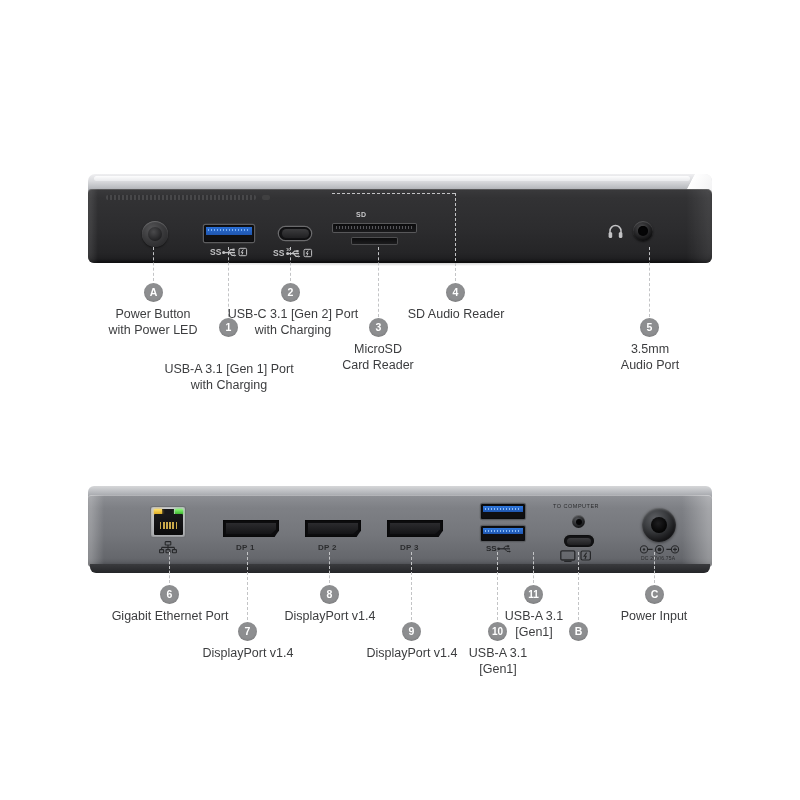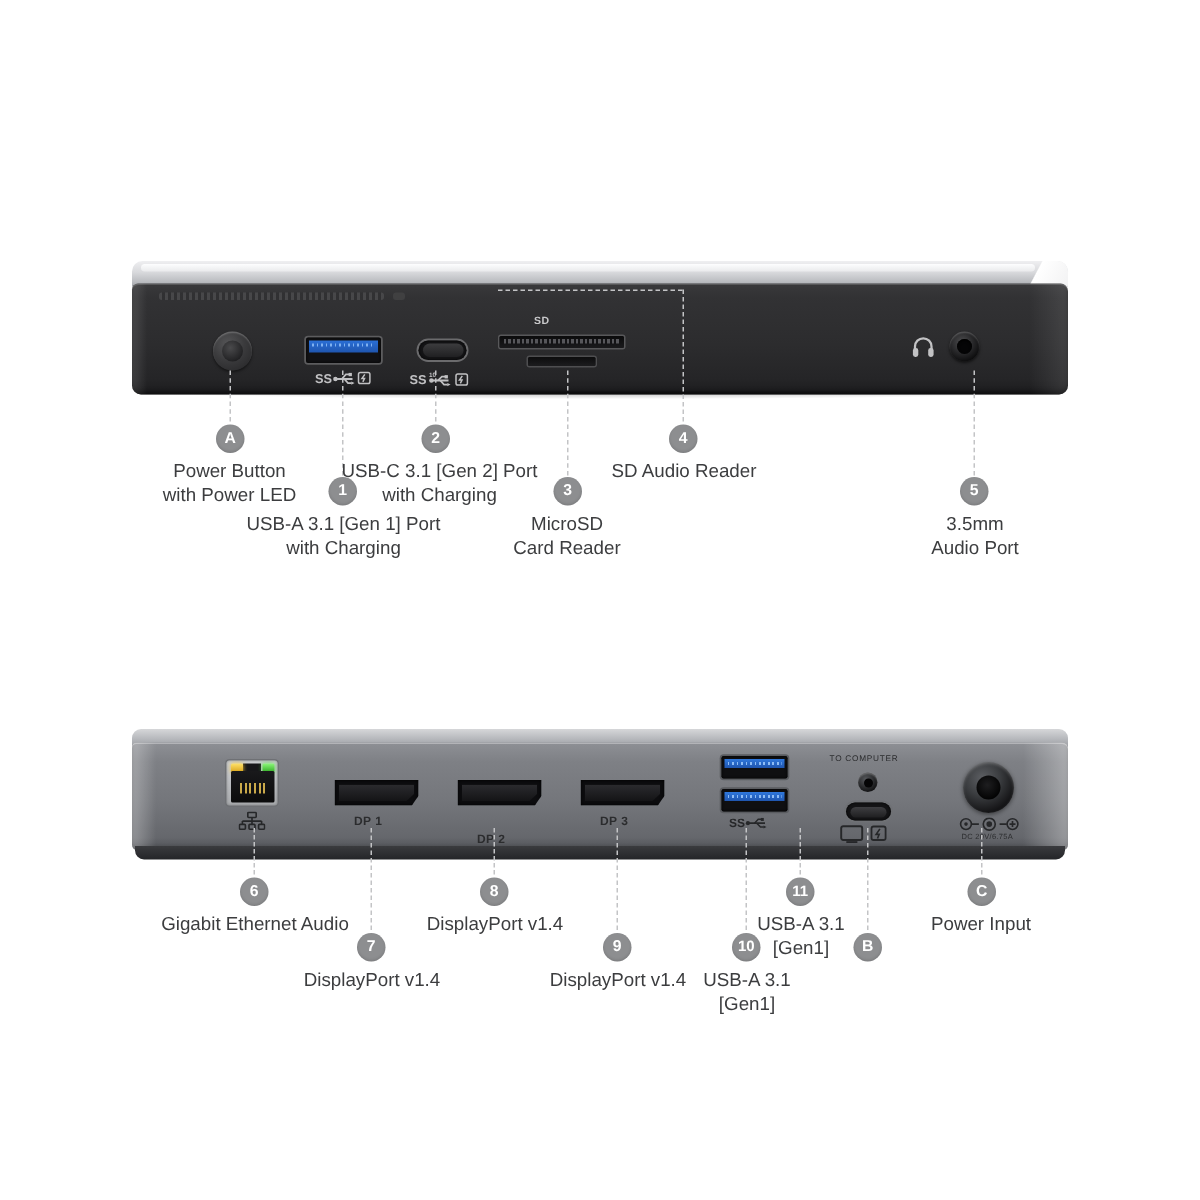--- a/index.html
+++ b/index.html
@@ -336,21 +336,21 @@
     </div>
   </div>
 
   <div class="leader" style="left:153px;top:247px;height:34px;"></div>
   <div class="badge" style="left:144px;top:283px;">A</div>
   <div class="calltext" style="left:93px;top:306px;width:120px;">Power Button
 with Power LED</div>
 
   <div class="leader" style="left:228px;top:247px;height:70px;"></div>
   <div class="badge" style="left:219px;top:318px;">1</div>
-  <div class="calltext" style="left:150px;top:341px;width:158px;">USB-A 3.1 [Gen 1] Port
+  <div class="calltext" style="left:150px;top:361px;width:158px;">USB-A 3.1 [Gen 1] Port
 with Charging</div>
 
   <div class="leader" style="left:290px;top:247px;height:34px;"></div>
   <div class="badge" style="left:281px;top:283px;">2</div>
   <div class="calltext" style="left:214px;top:306px;width:158px;">USB-C 3.1 [Gen 2] Port
 with Charging</div>
 
   <div class="leader" style="left:378px;top:247px;height:70px;"></div>
   <div class="badge" style="left:369px;top:318px;">3</div>
   <div class="calltext" style="left:318px;top:341px;width:120px;">MicroSD
@@ -389,21 +389,21 @@
           <rect x="0.6" y="8.6" width="4" height="3.2" rx=".6" stroke="#232426" stroke-width="1.1" fill="none"></rect>
           <rect x="7" y="8.6" width="4" height="3.2" rx=".6" stroke="#232426" stroke-width="1.1" fill="none"></rect>
           <rect x="13.4" y="8.6" width="4" height="3.2" rx=".6" stroke="#232426" stroke-width="1.1" fill="none"></rect>
         </svg>
       </div>
 
       <div class="dp" style="left:135px;top:25px;"></div>
       <div class="rear-lbl" style="left:148px;top:48px;">DP 1</div>
 
       <div class="dp" style="left:217px;top:25px;"></div>
-      <div class="rear-lbl" style="left:230px;top:60px;">DP 2</div>
+      <div class="rear-lbl" style="left:230px;top:48px;">DP 2</div>
 
       <div class="dp" style="left:299px;top:25px;"></div>
       <div class="rear-lbl" style="left:312px;top:48px;">DP 3</div>
 
       <div class="rusba" style="left:393px;top:9px;">
         <div class="tongue"></div>
       </div>
       <div class="rusba" style="left:393px;top:31px;">
         <div class="tongue"></div>
       </div>
@@ -446,21 +446,21 @@
         </svg>
       </div>
       <div class="rear-lbl micro" style="left:553px;top:60px;">DC 20V/6.75A</div>
     </div>
 
     <div class="rear-bottom"></div>
   </div>
 
   <div class="leader" style="left:169px;top:552px;height:31px;"></div>
   <div class="badge" style="left:160px;top:585px;">6</div>
-  <div class="calltext" style="left:99px;top:608px;width:142px;">Gigabit Ethernet Audio</div>
+  <div class="calltext" style="left:99px;top:608px;width:142px;">Gigabit Ethernet Port</div>
 
   <div class="leader" style="left:247px;top:552px;height:68px;"></div>
   <div class="badge" style="left:238px;top:622px;">7</div>
   <div class="calltext" style="left:184px;top:645px;width:128px;">DisplayPort v1.4</div>
 
   <div class="leader" style="left:329px;top:552px;height:31px;"></div>
   <div class="badge" style="left:320px;top:585px;">8</div>
   <div class="calltext" style="left:266px;top:608px;width:128px;">DisplayPort v1.4</div>
 
   <div class="leader" style="left:411px;top:552px;height:68px;"></div>

